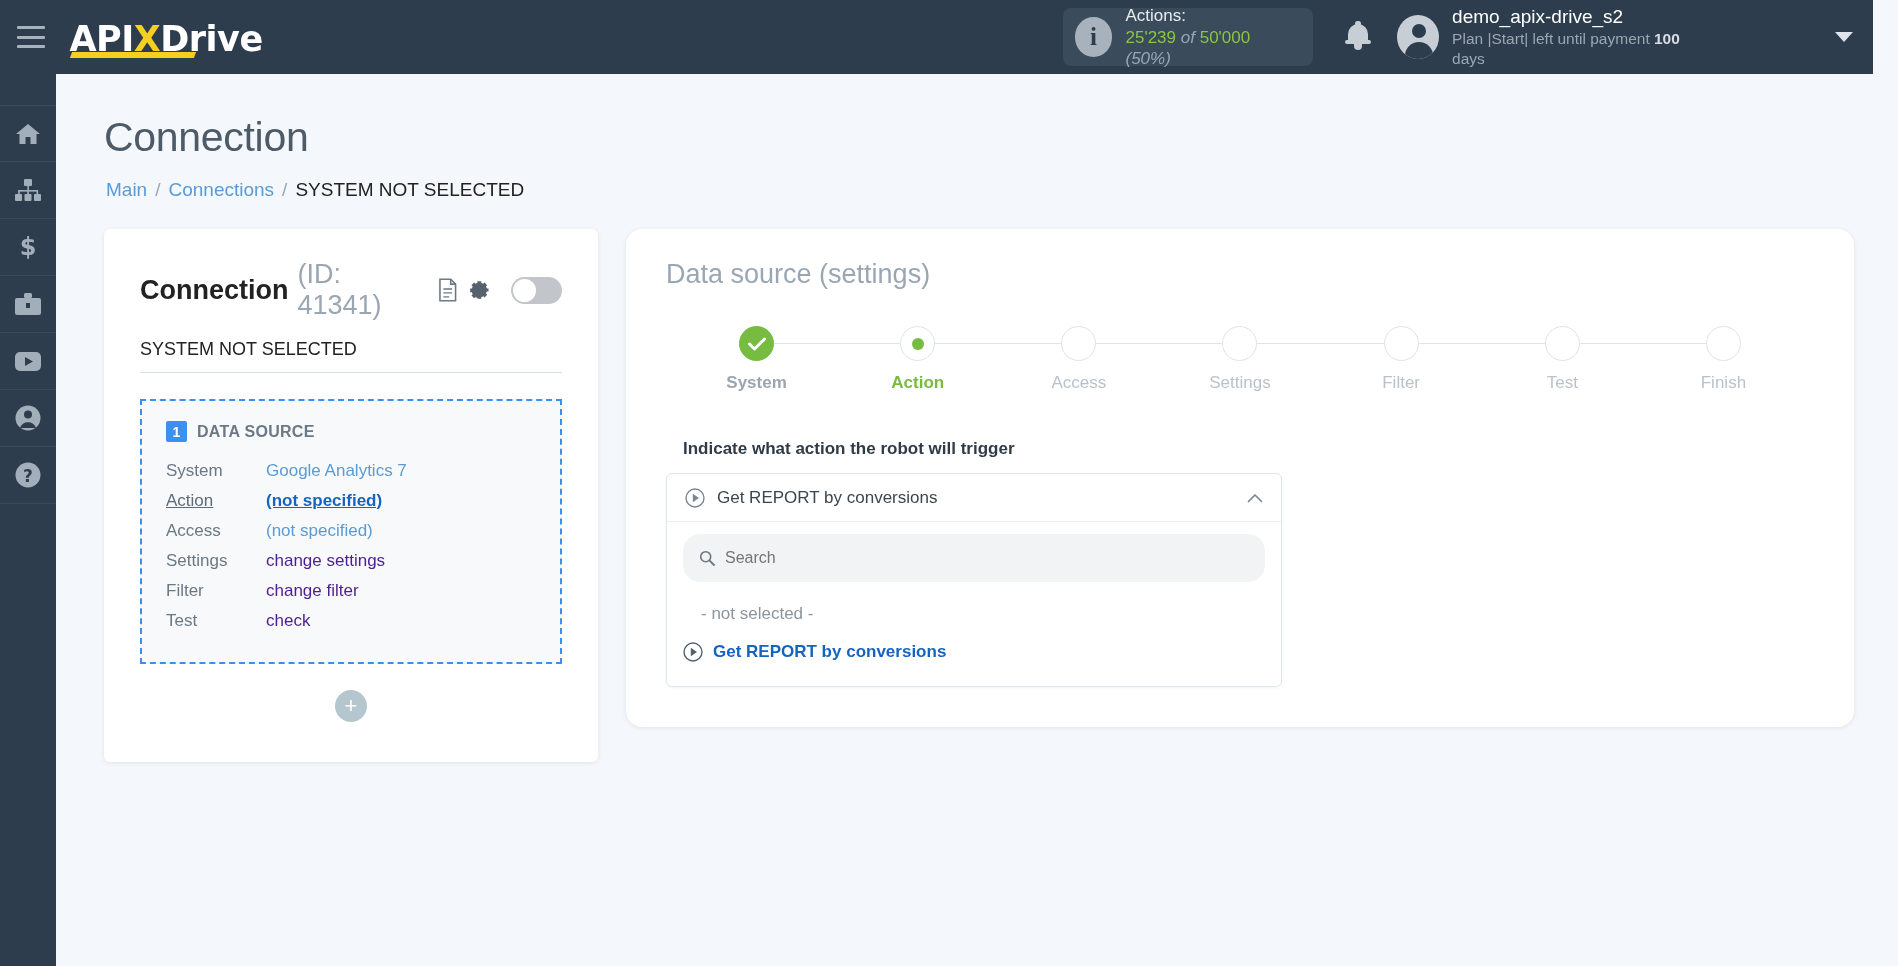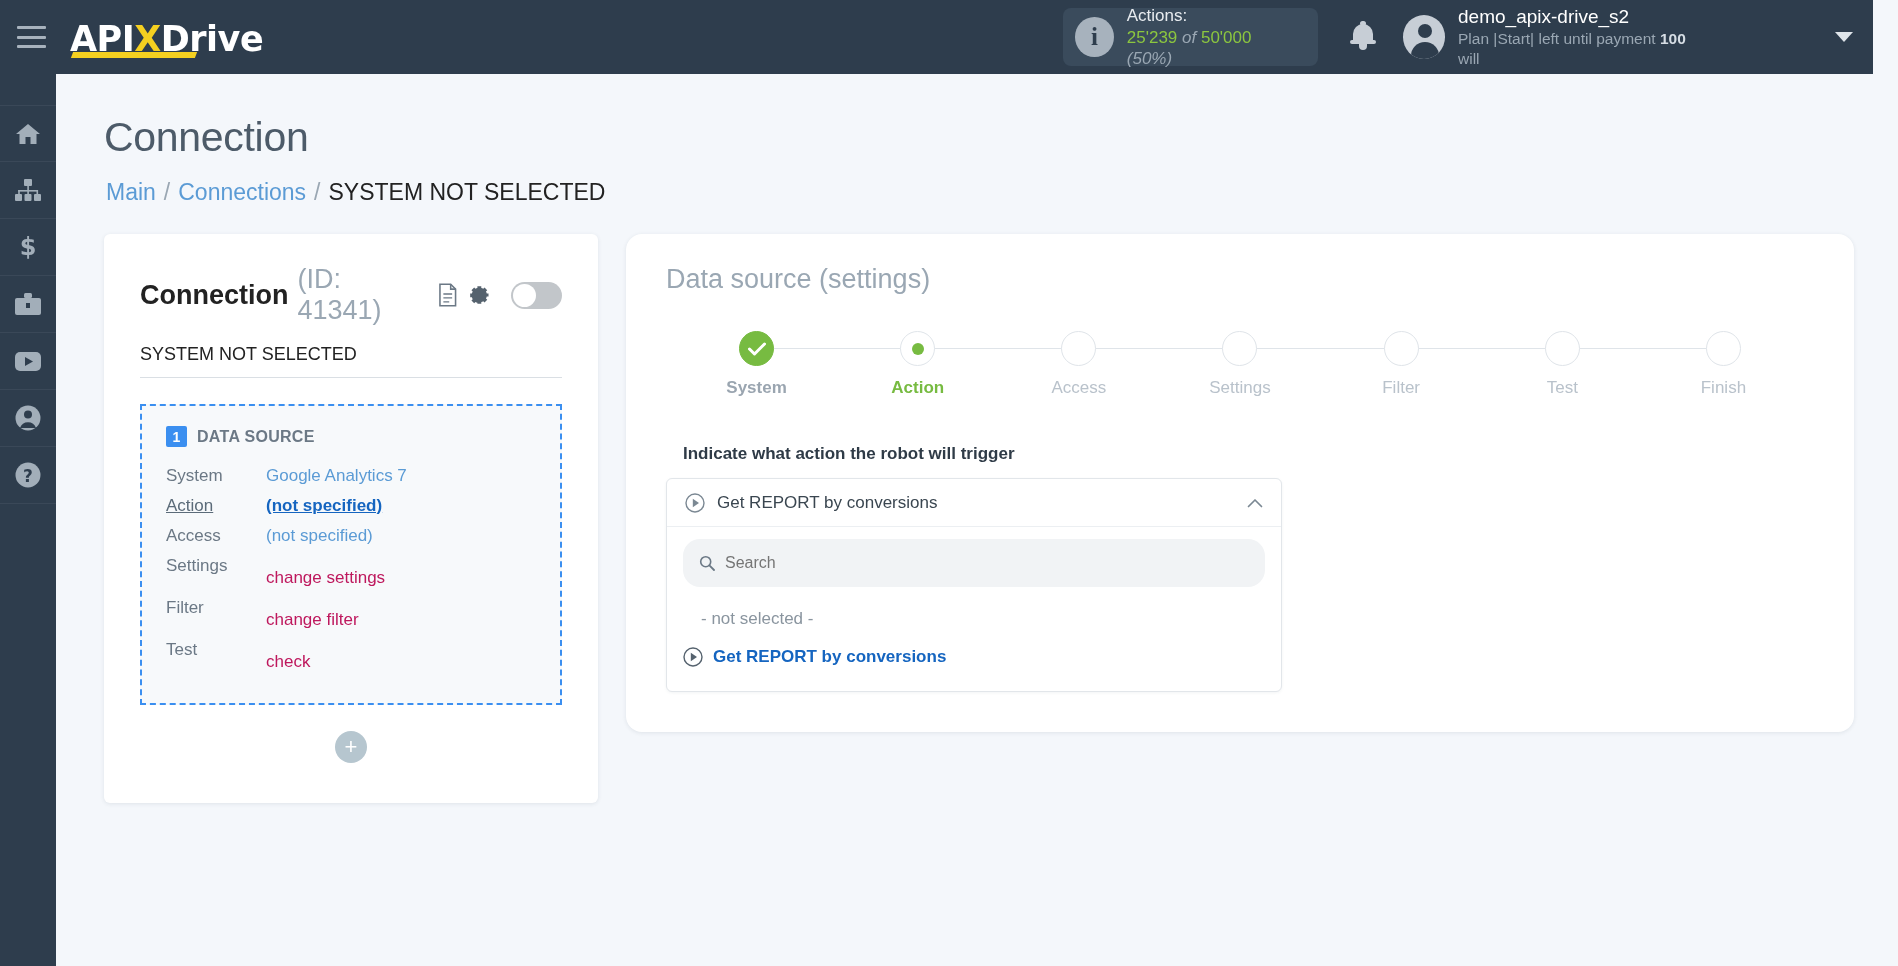--- a/index.html
+++ b/index.html
@@ -123,21 +123,21 @@
   .rail-ico { fill: #a2aeb9; }
 
   
   .main { position: absolute; top: 74px; left: 56px; width: 1842px; height: 892px; }
   .page-title {
     margin: 40px 0 0 48px;
     font-size: 41px; color: #4d5b69; font-weight: normal; letter-spacing: -0.3px;
   }
   .breadcrumb {
     margin: 18px 0 0 50px;
-    font-size: 23px; color: #333; display: flex; align-items: center; gap: 8px;
+    font-size: 19px; color: #333; display: flex; align-items: center; gap: 8px;
   }
   .bc-link { color: #5b9bd5; cursor: pointer; }
   .bc-sep { color: #9aa7b3; }
   .bc-current { color: #222; }
 
   .cards { display: flex; margin: 28px 0 0 48px; gap: 28px; align-items: flex-start; }
 
   
   .card-left {
     width: 494px; background: #fff; border-radius: 6px;
@@ -173,21 +173,21 @@
   .ds-num {
     width: 21px; height: 21px; background: #3b8ff0; color: #fff;
     font-size: 14px; font-weight: bold;
     display: flex; align-items: center; justify-content: center; border-radius: 2px;
   }
   .ds-title { font-size: 16px; font-weight: bold; color: #6b7885; letter-spacing: .3px; }
   .ds-row { display: flex; font-size: 17px; line-height: 30px; }
   .ds-key { width: 100px; color: #6b7885; }
   .ds-key.active { color: #5b6b79; text-decoration: underline; }
   .ds-val { color: #5b9bd5; }
-  .ds-val.muted { color: #be185d; margin-top: 12px; }
+  .ds-val.muted { color: #4c1d95; }
   .ds-val.strong { color: #1565c0; font-weight: bold; }
   .ds-val.strong u { text-decoration: underline; }
 
   .plus-wrap { display: flex; justify-content: center; margin-top: 26px; }
   .plus-btn {
     width: 32px; height: 32px; border-radius: 50%;
     background: #b6c6cf; color: #fff;
     display: flex; align-items: center; justify-content: center;
     font-size: 22px; line-height: 1; cursor: pointer;
   }
@@ -292,21 +292,21 @@
     <div class="bell-top"></div>
       <div class="bell-body"></div>
     <div class="bell-skirt"></div>
       <div class="bell-clap"></div>
   </div>
 
   <div class="user-block">
     <div class="avatar"></div>
     <div class="user-lines">
       <div class="user-name">demo_apix-drive_s2</div>
-      <div class="user-plan"><span>Plan |Start| left until payment </span><b>100</b><span> will</span></div>
+      <div class="user-plan"><span>Plan |Start| left until payment </span><b>100</b><span> days</span></div>
     </div>
   </div>
 
   <div class="chev-down"></div>
 </div>
 
 <div class="rail">
   <div class="rail-item">
     <svg class="rail-ico" width="26" height="24" viewBox="0 0 26 24">
       <path d="M13 2 L25 12 L21.5 12 L21.5 22 L15.5 22 L15.5 15 L10.5 15 L10.5 22 L4.5 22 L4.5 12 L1 12 Z"></path>

